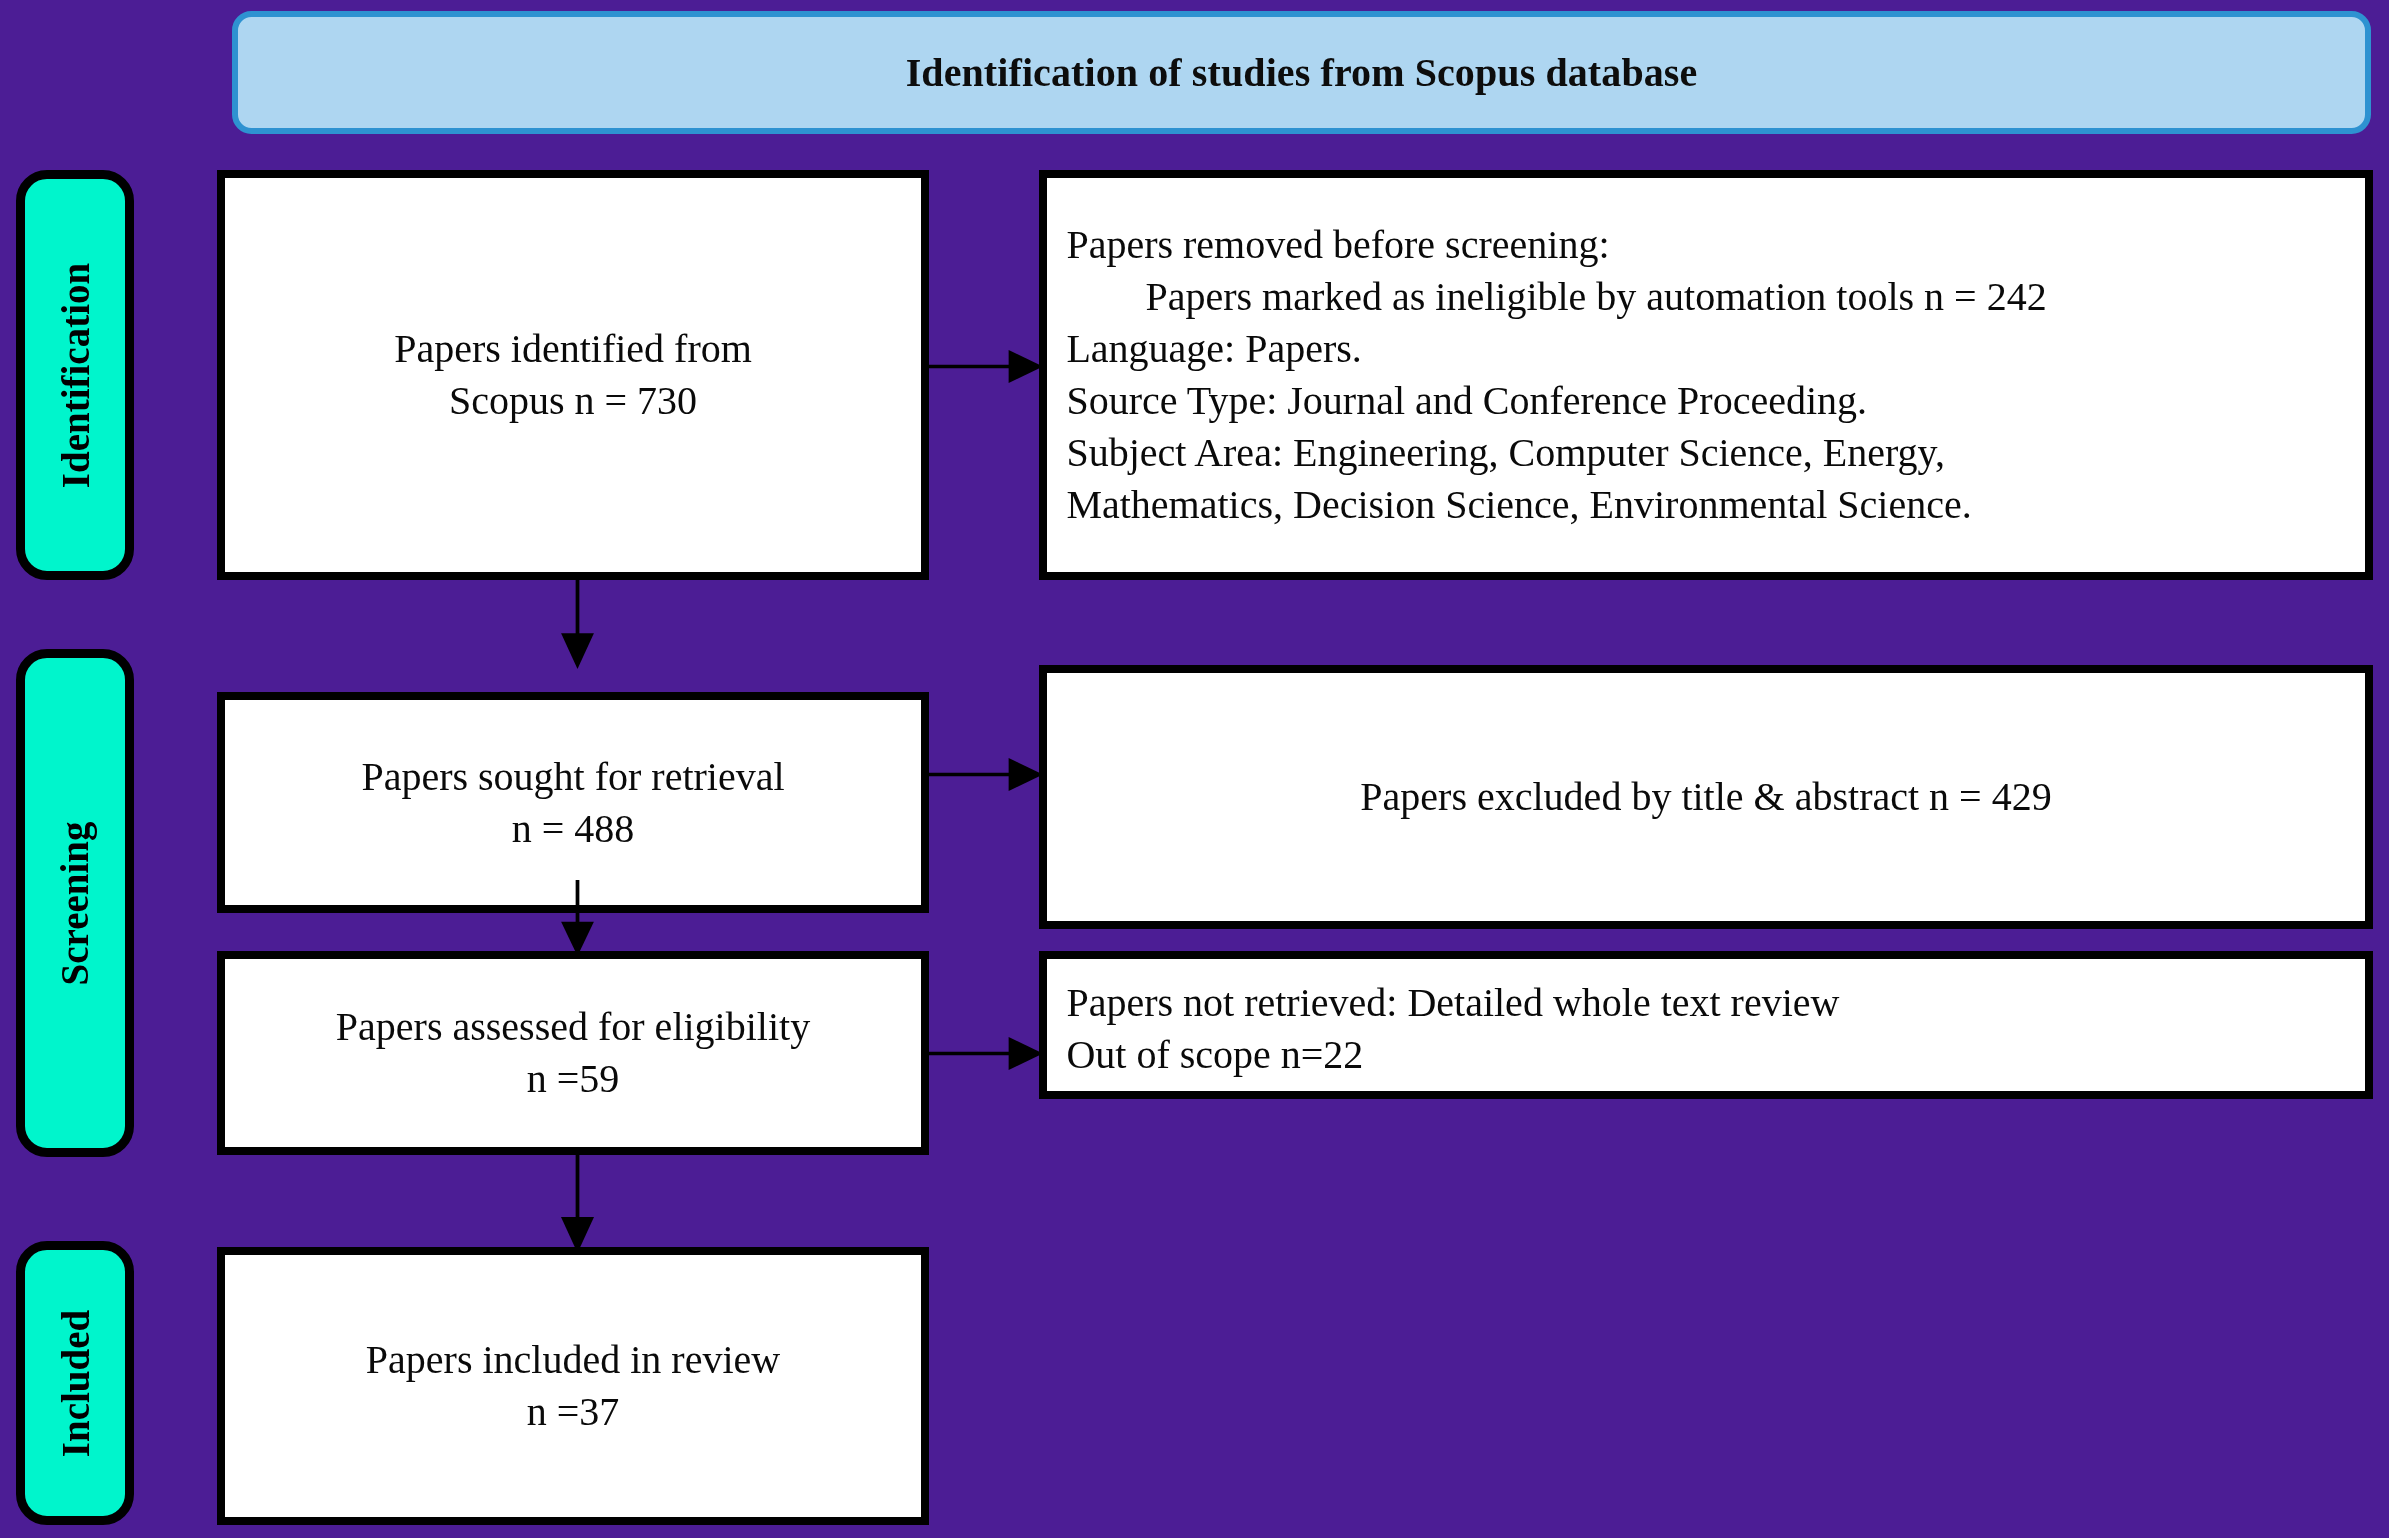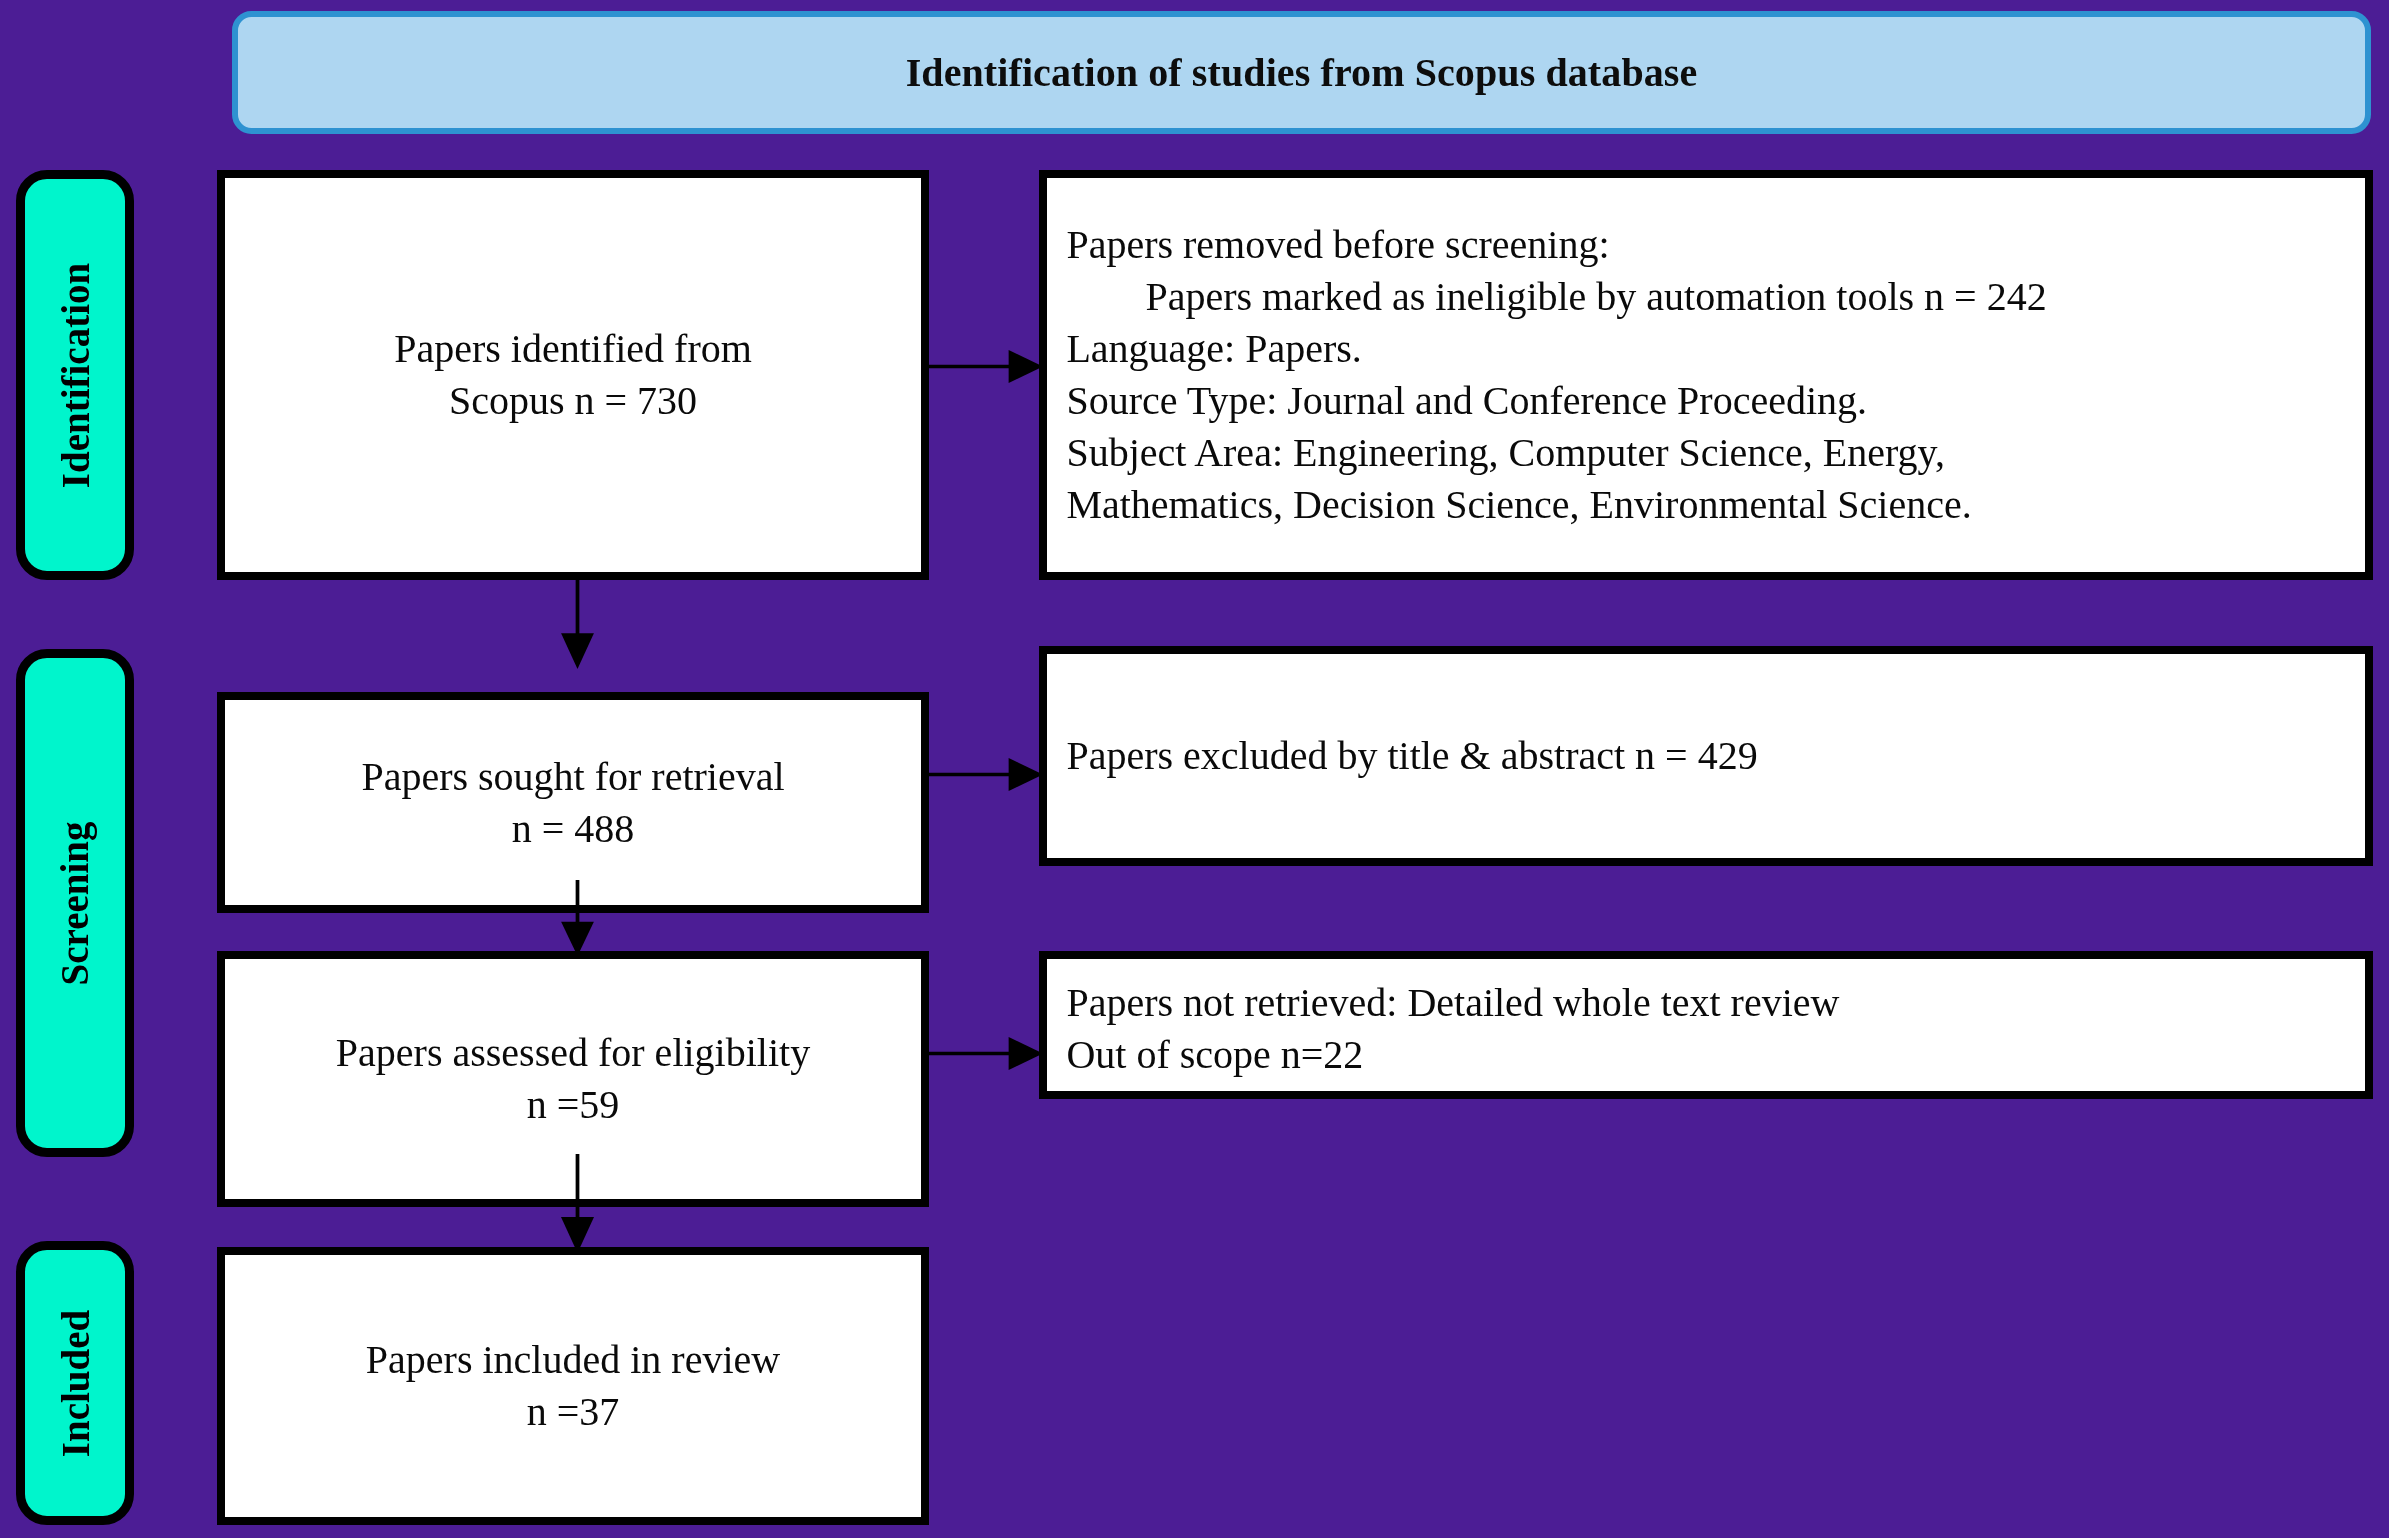--- a/index.html
+++ b/index.html
@@ -85,26 +85,26 @@
     line-height: 1.30;
     white-space: pre-wrap;
   }
   .flow-box.center .box-line { text-align: center; }
   .flow-box.left   .box-line { text-align: left; }
   .box-line.indented { padding-left: 79px; }
 
   
   #box-identified   { left: 217px; top: 170px;  width: 712px; height: 410px; justify-content: center; }
   #box-sought       { left: 217px; top: 664px;  width: 712px; height: 221px; margin-top: 28px; }
-  #box-assessed     { left: 217px; top: 951px; width: 712px; height: 256px; }
+  #box-assessed     { left: 217px; top: 951px; width: 712px; height: 204px; }
   #box-included     { left: 217px; top: 1247px; width: 712px; height: 278px; }
 
   
   #box-removed      { left: 1039px; top: 170px;  width: 1334px; height: 410px; }
-  #box-excluded     { left: 1039px; top: 646px;  width: 1334px; height: 220px; }
+  #box-excluded     { left: 1039px; top: 665px;  width: 1334px; height: 264px; align-items: center; }
   #box-notretrieved { left: 1039px; top: 951px; width: 1334px; height: 148px; justify-content: flex-end; }
 
   
   .connector {
     position: absolute;
   }
   .connector svg { display: block; }
 
   #arrow-ident-to-removed { left: 925px; top: 344px;  width: 118px; height: 45px; }
   #arrow-sought-to-excl   { left: 925px; top: 752px; width: 118px; height: 45px; }

